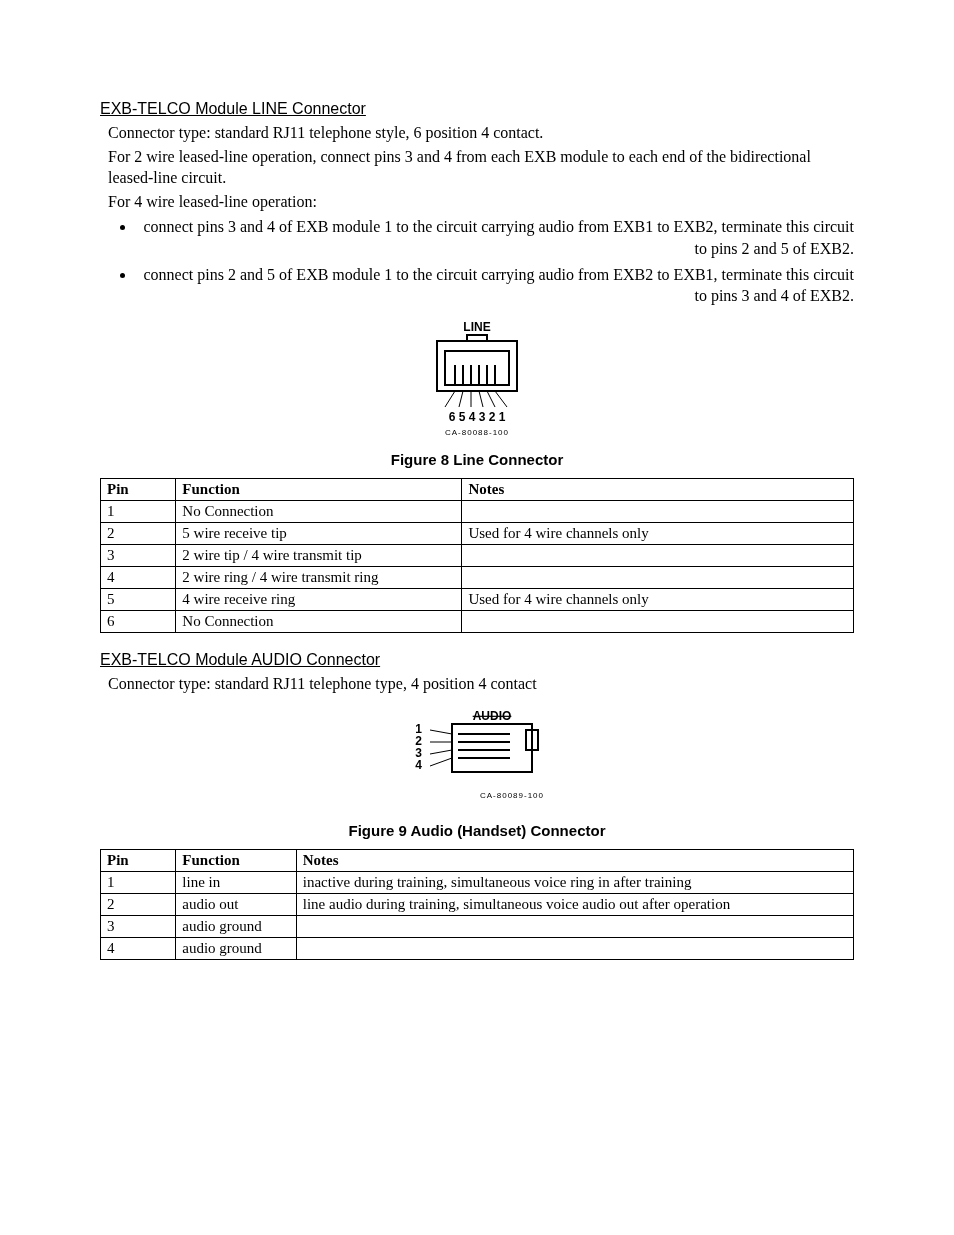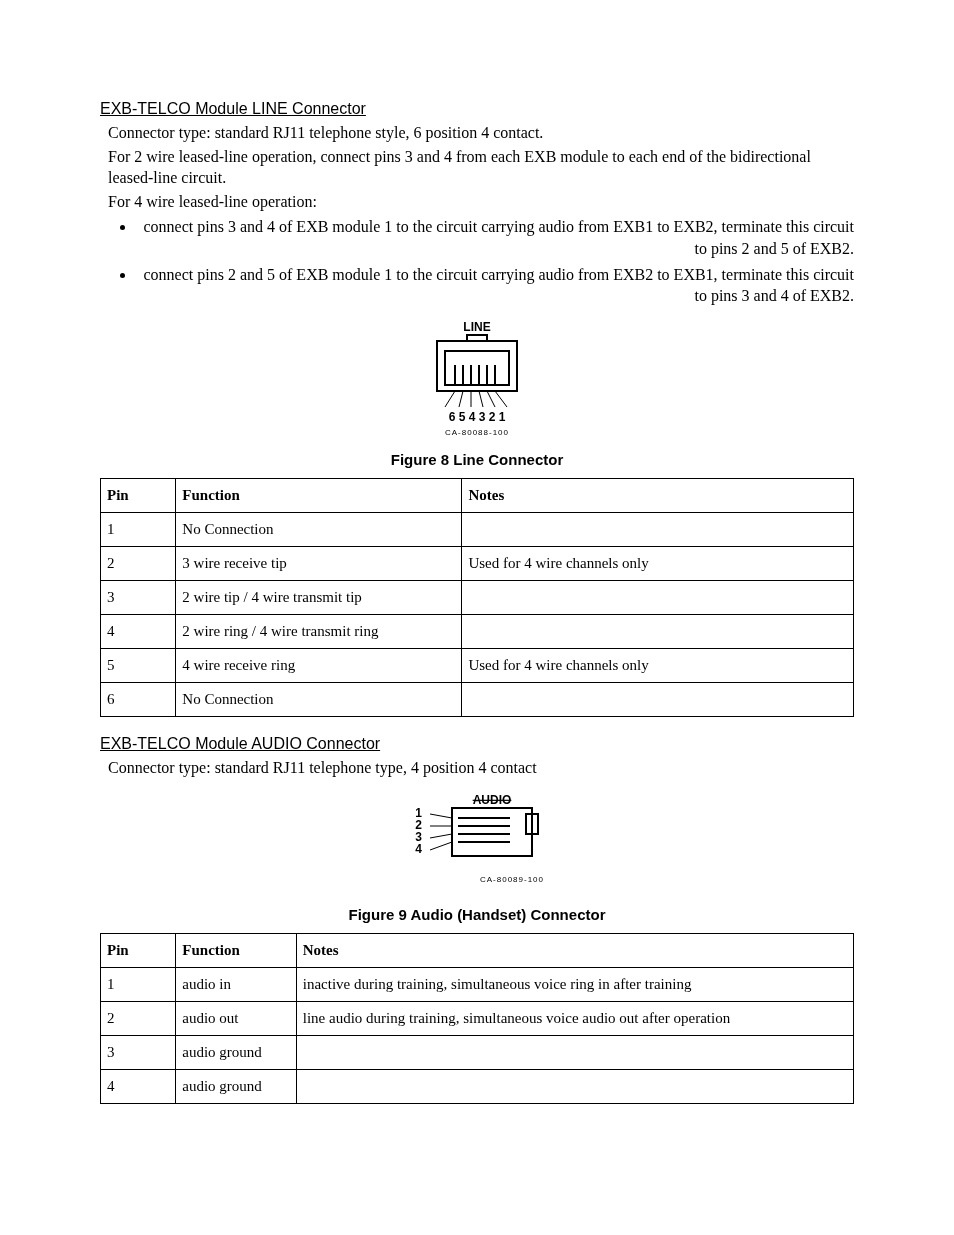--- a/index.html
+++ b/index.html
@@ -44,21 +44,21 @@
     margin: 8px 0 10px 0;
   }
   table.pin {
     border-collapse: collapse;
     width: 100%;
     margin: 0 0 18px 0;
     font-size: 15px;
   }
   table.pin th, table.pin td {
     border: 1px solid #000;
-    padding: 8px 6px;
+    padding: 2px 6px;
     text-align: left;
     vertical-align: top;
   }
   table.pin th {
     font-weight: bold;
   }
   .col-pin   { width: 10%; }
   .col-func  { width: 38%; }
   .col-notes { width: 52%; }
   .col-func2 { width: 16%; }
@@ -123,21 +123,21 @@
     <th class="col-func">Function</th>
     <th class="col-notes">Notes</th>
   </tr>
   <tr>
         <td>1</td>
         <td>No Connection</td>
         <td></td>
       </tr>
   <tr>
         <td>2</td>
-        <td>3 wire receive tip</td>
+        <td>5 wire receive tip</td>
         <td>Used for 4 wire channels only</td>
       </tr>
   <tr>
         <td>3</td>
         <td>2 wire tip / 4 wire transmit tip</td>
         <td></td>
       </tr>
   <tr>
         <td>4</td>
         <td>2 wire ring / 4 wire transmit ring</td>
@@ -186,21 +186,21 @@
 
 <table class="pin">
   <tbody>
       <tr>
     <th class="col-pin">Pin</th>
     <th class="col-func2">Function</th>
     <th class="col-notes2">Notes</th>
   </tr>
   <tr>
         <td>1</td>
-        <td>audio in</td>
+        <td>line in</td>
         <td>inactive during training, simultaneous voice ring in after training</td>
       </tr>
   <tr>
         <td>2</td>
         <td>audio out</td>
         <td>line audio during training, simultaneous voice audio out after operation</td>
       </tr>
   <tr>
         <td>3</td>
         <td>audio ground</td>

